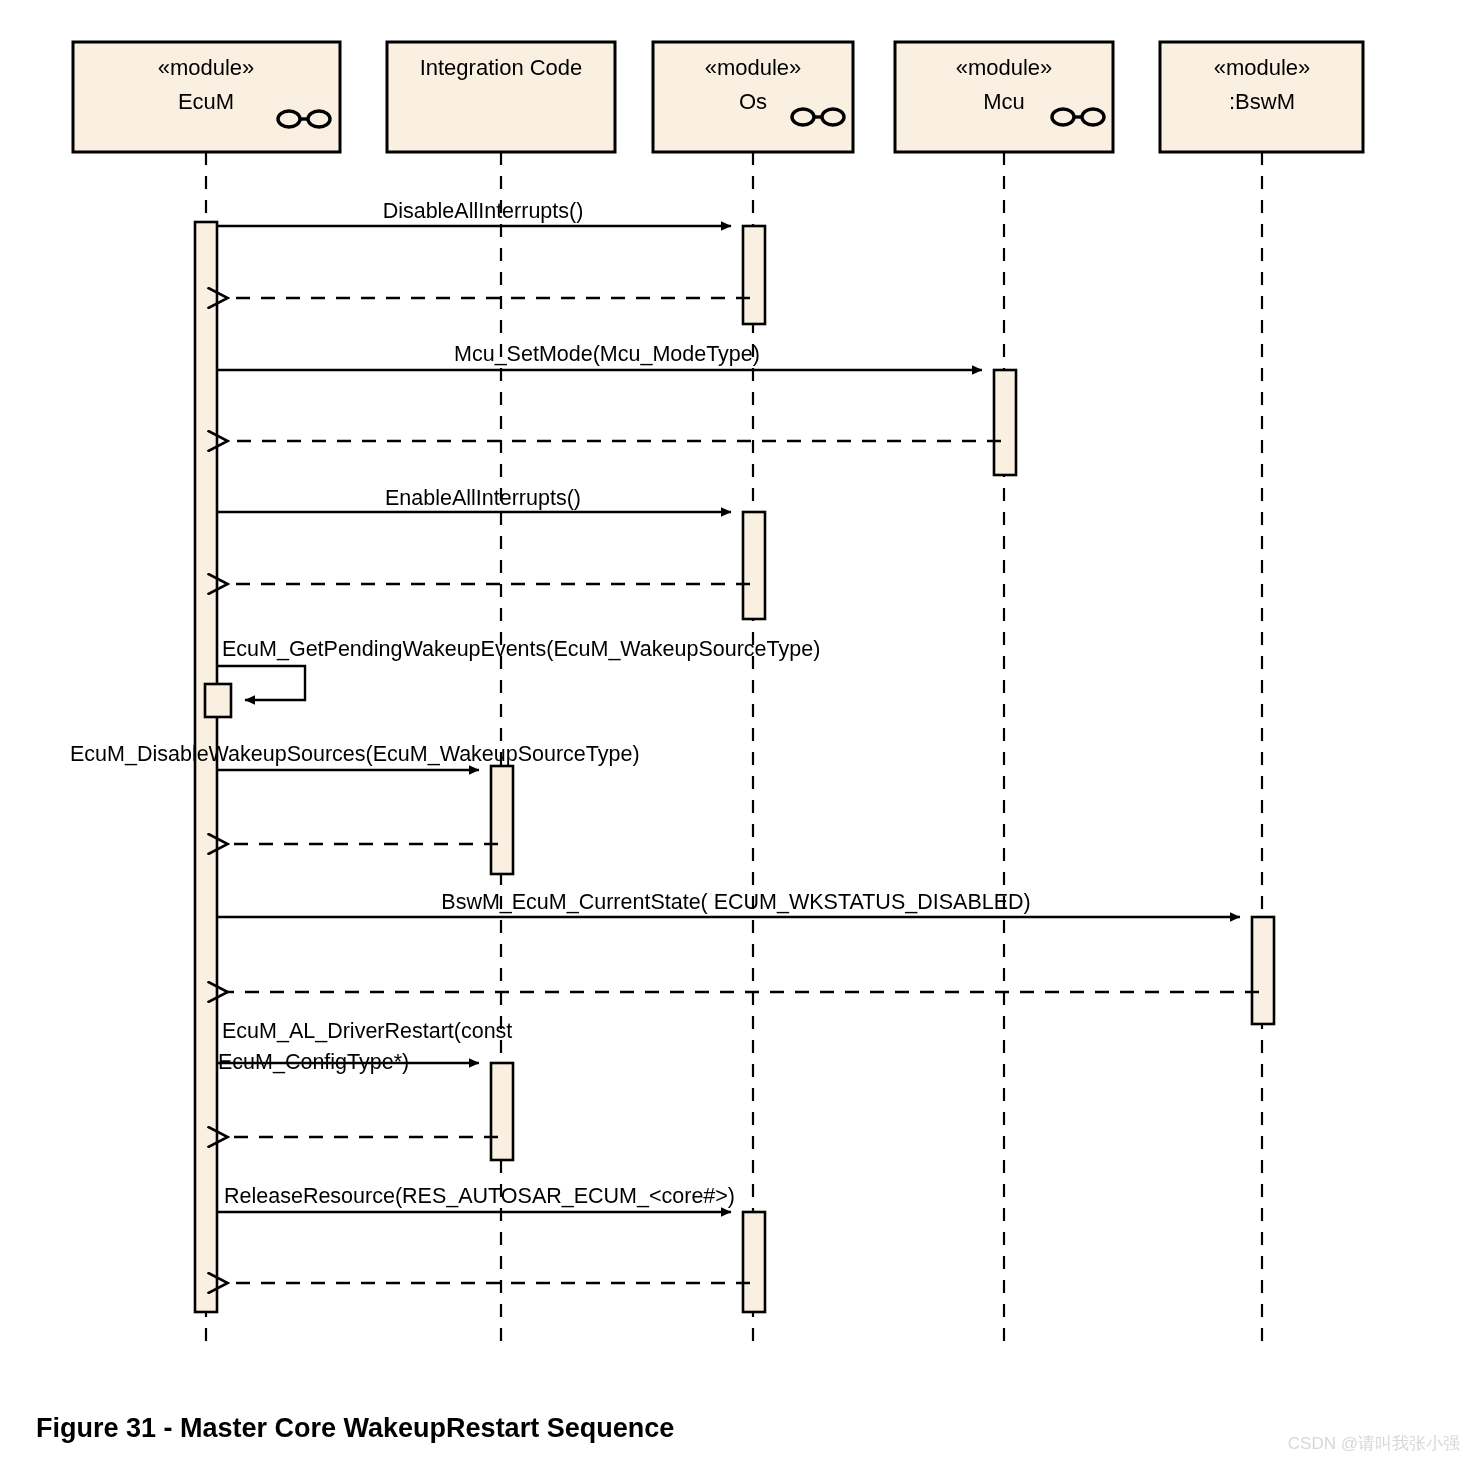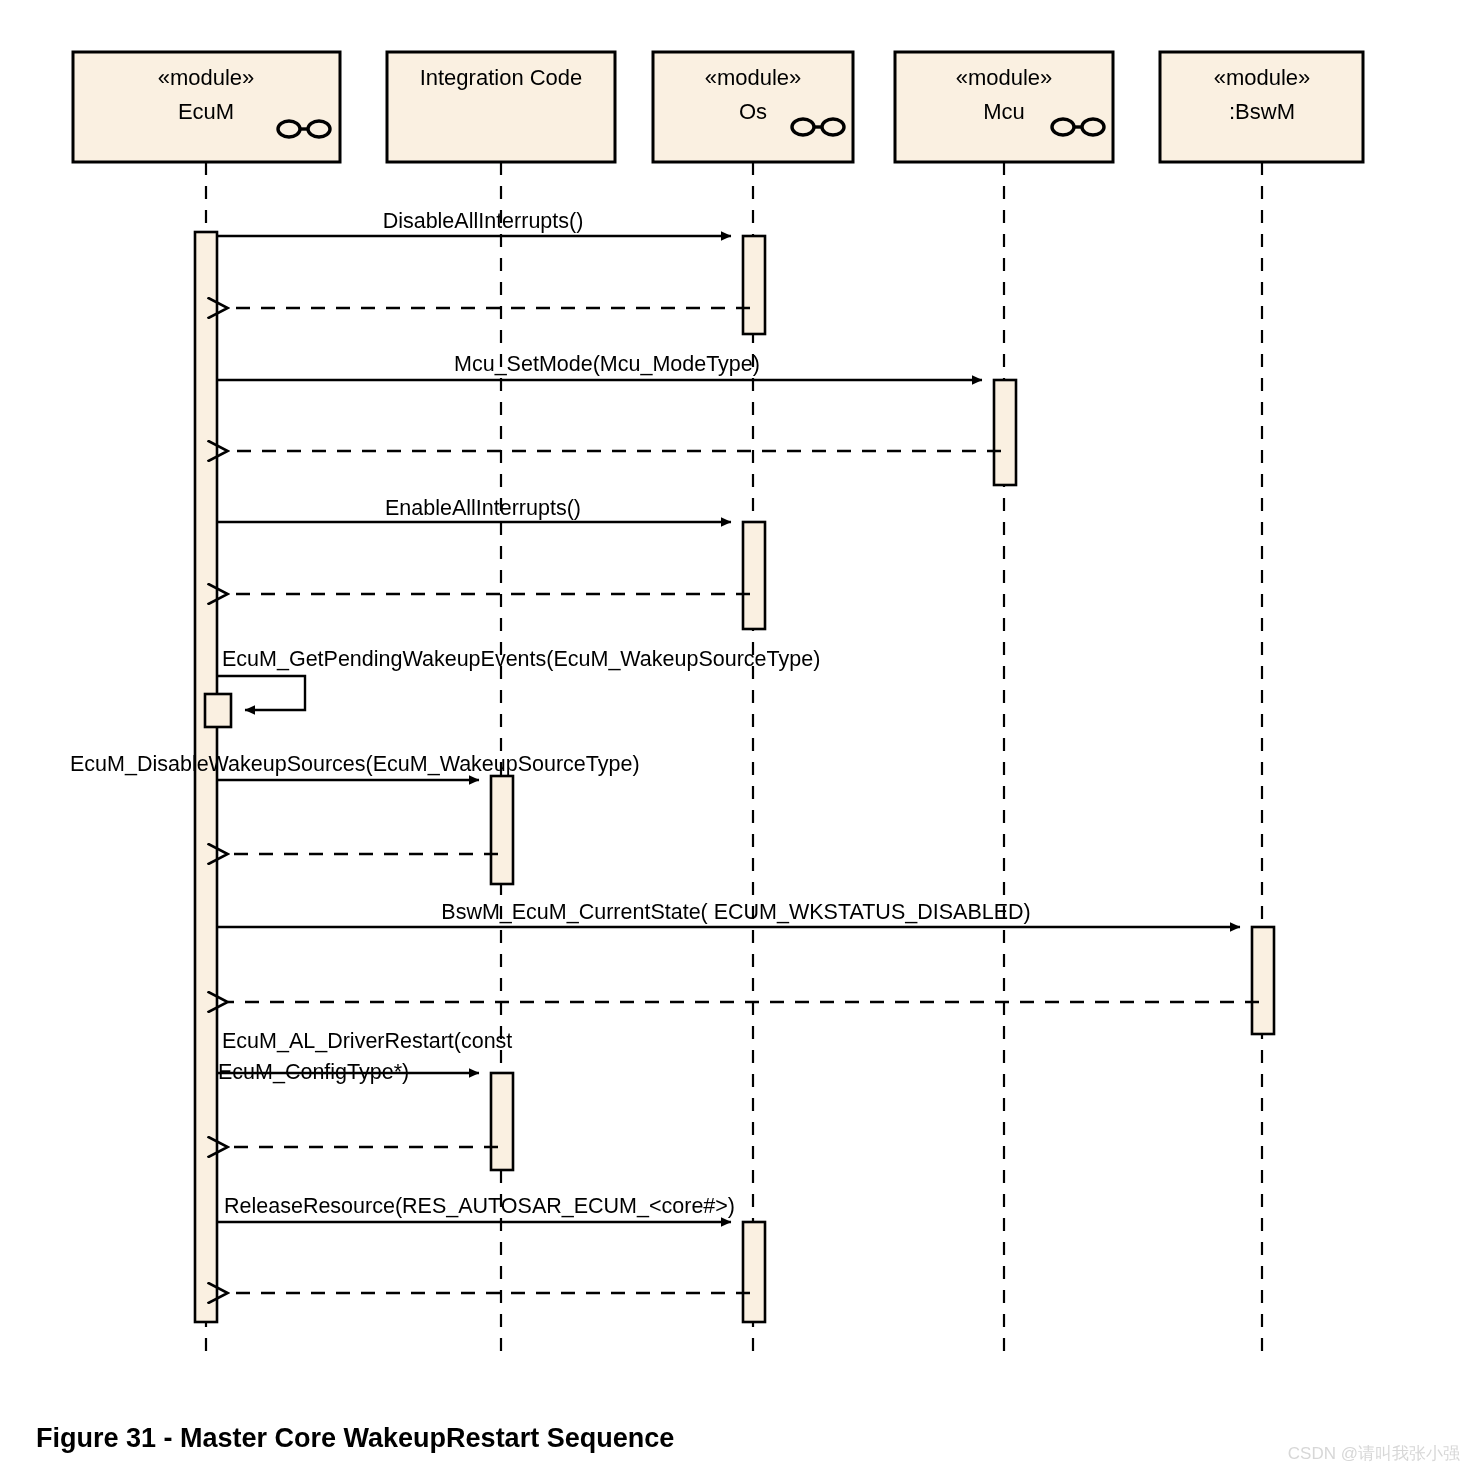--- a/index.html
+++ b/index.html
@@ -9,21 +9,21 @@
   }
   body {
     width: 1474px;
     height: 1476px;
     font-family: "Liberation Sans", sans-serif;
     position: relative;
     overflow: hidden;
   }
   #diagram-root {
     position: absolute;
-    top: 14px; left: 0;
+    top: 4px; left: 0;
     width: 1474px;
     height: 1187px;
   }
   svg { display: block; }
   .lifeline-box {
     fill: #faf0e1;
     stroke: #000000;
     stroke-width: 3;
   }
   .lifeline-label {

